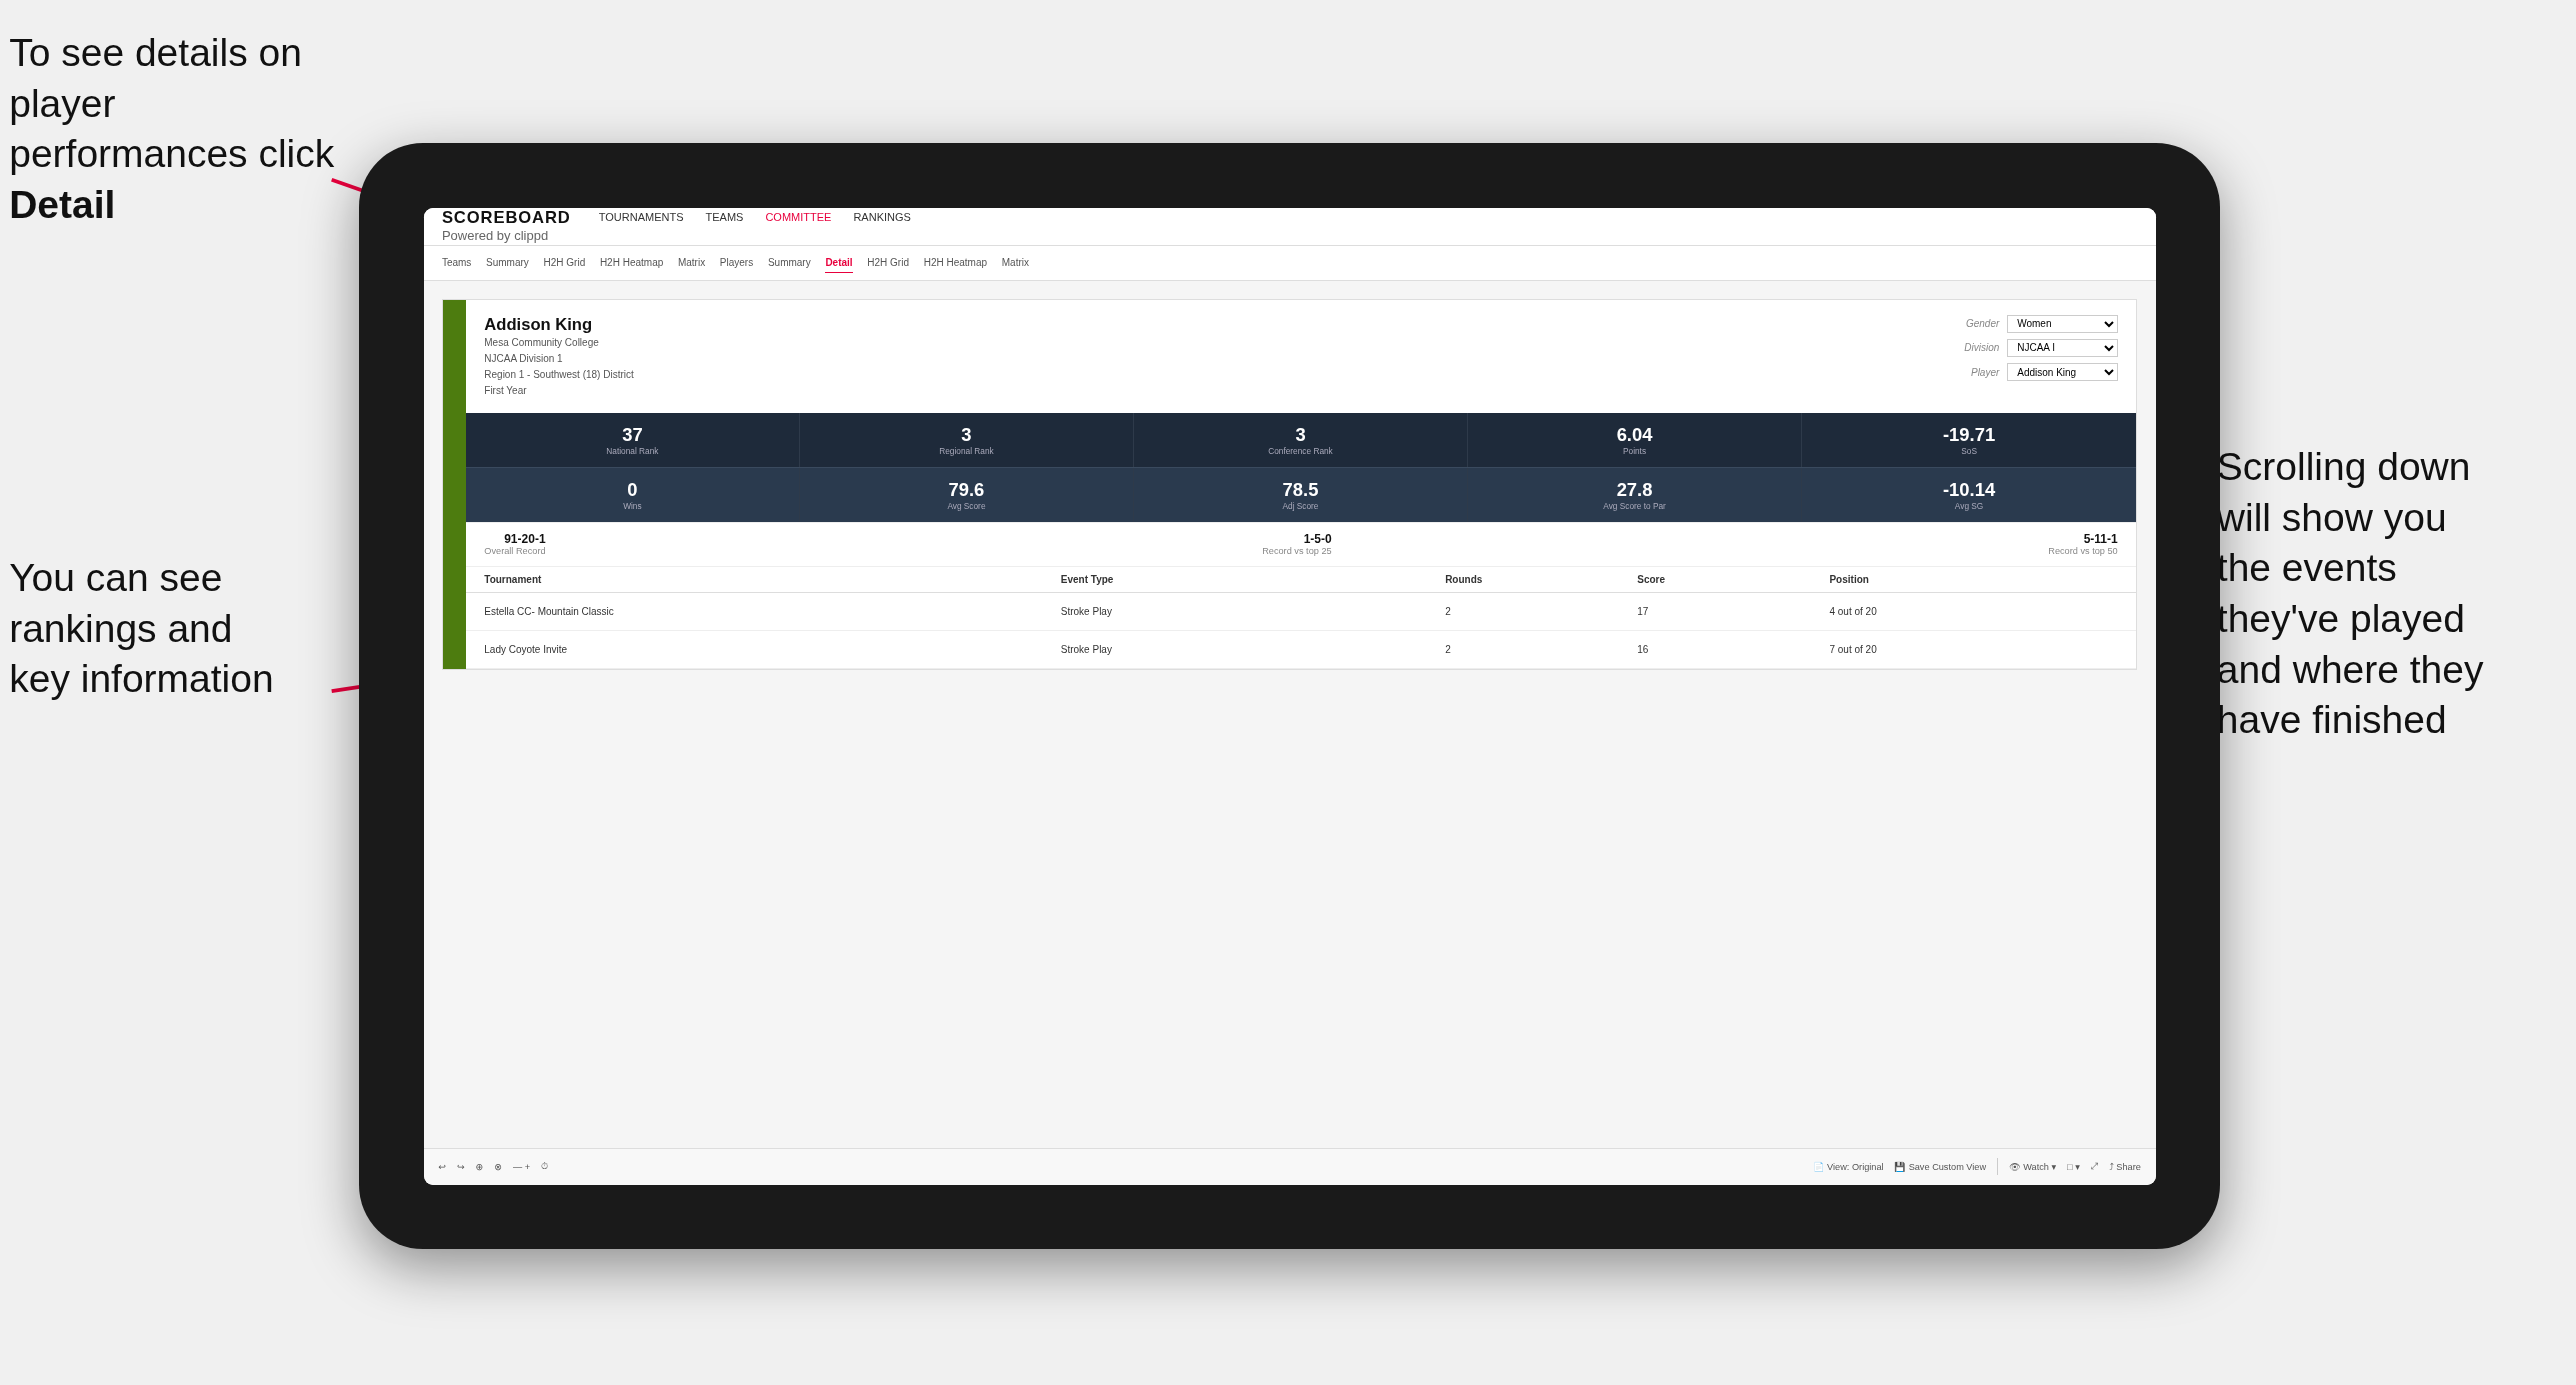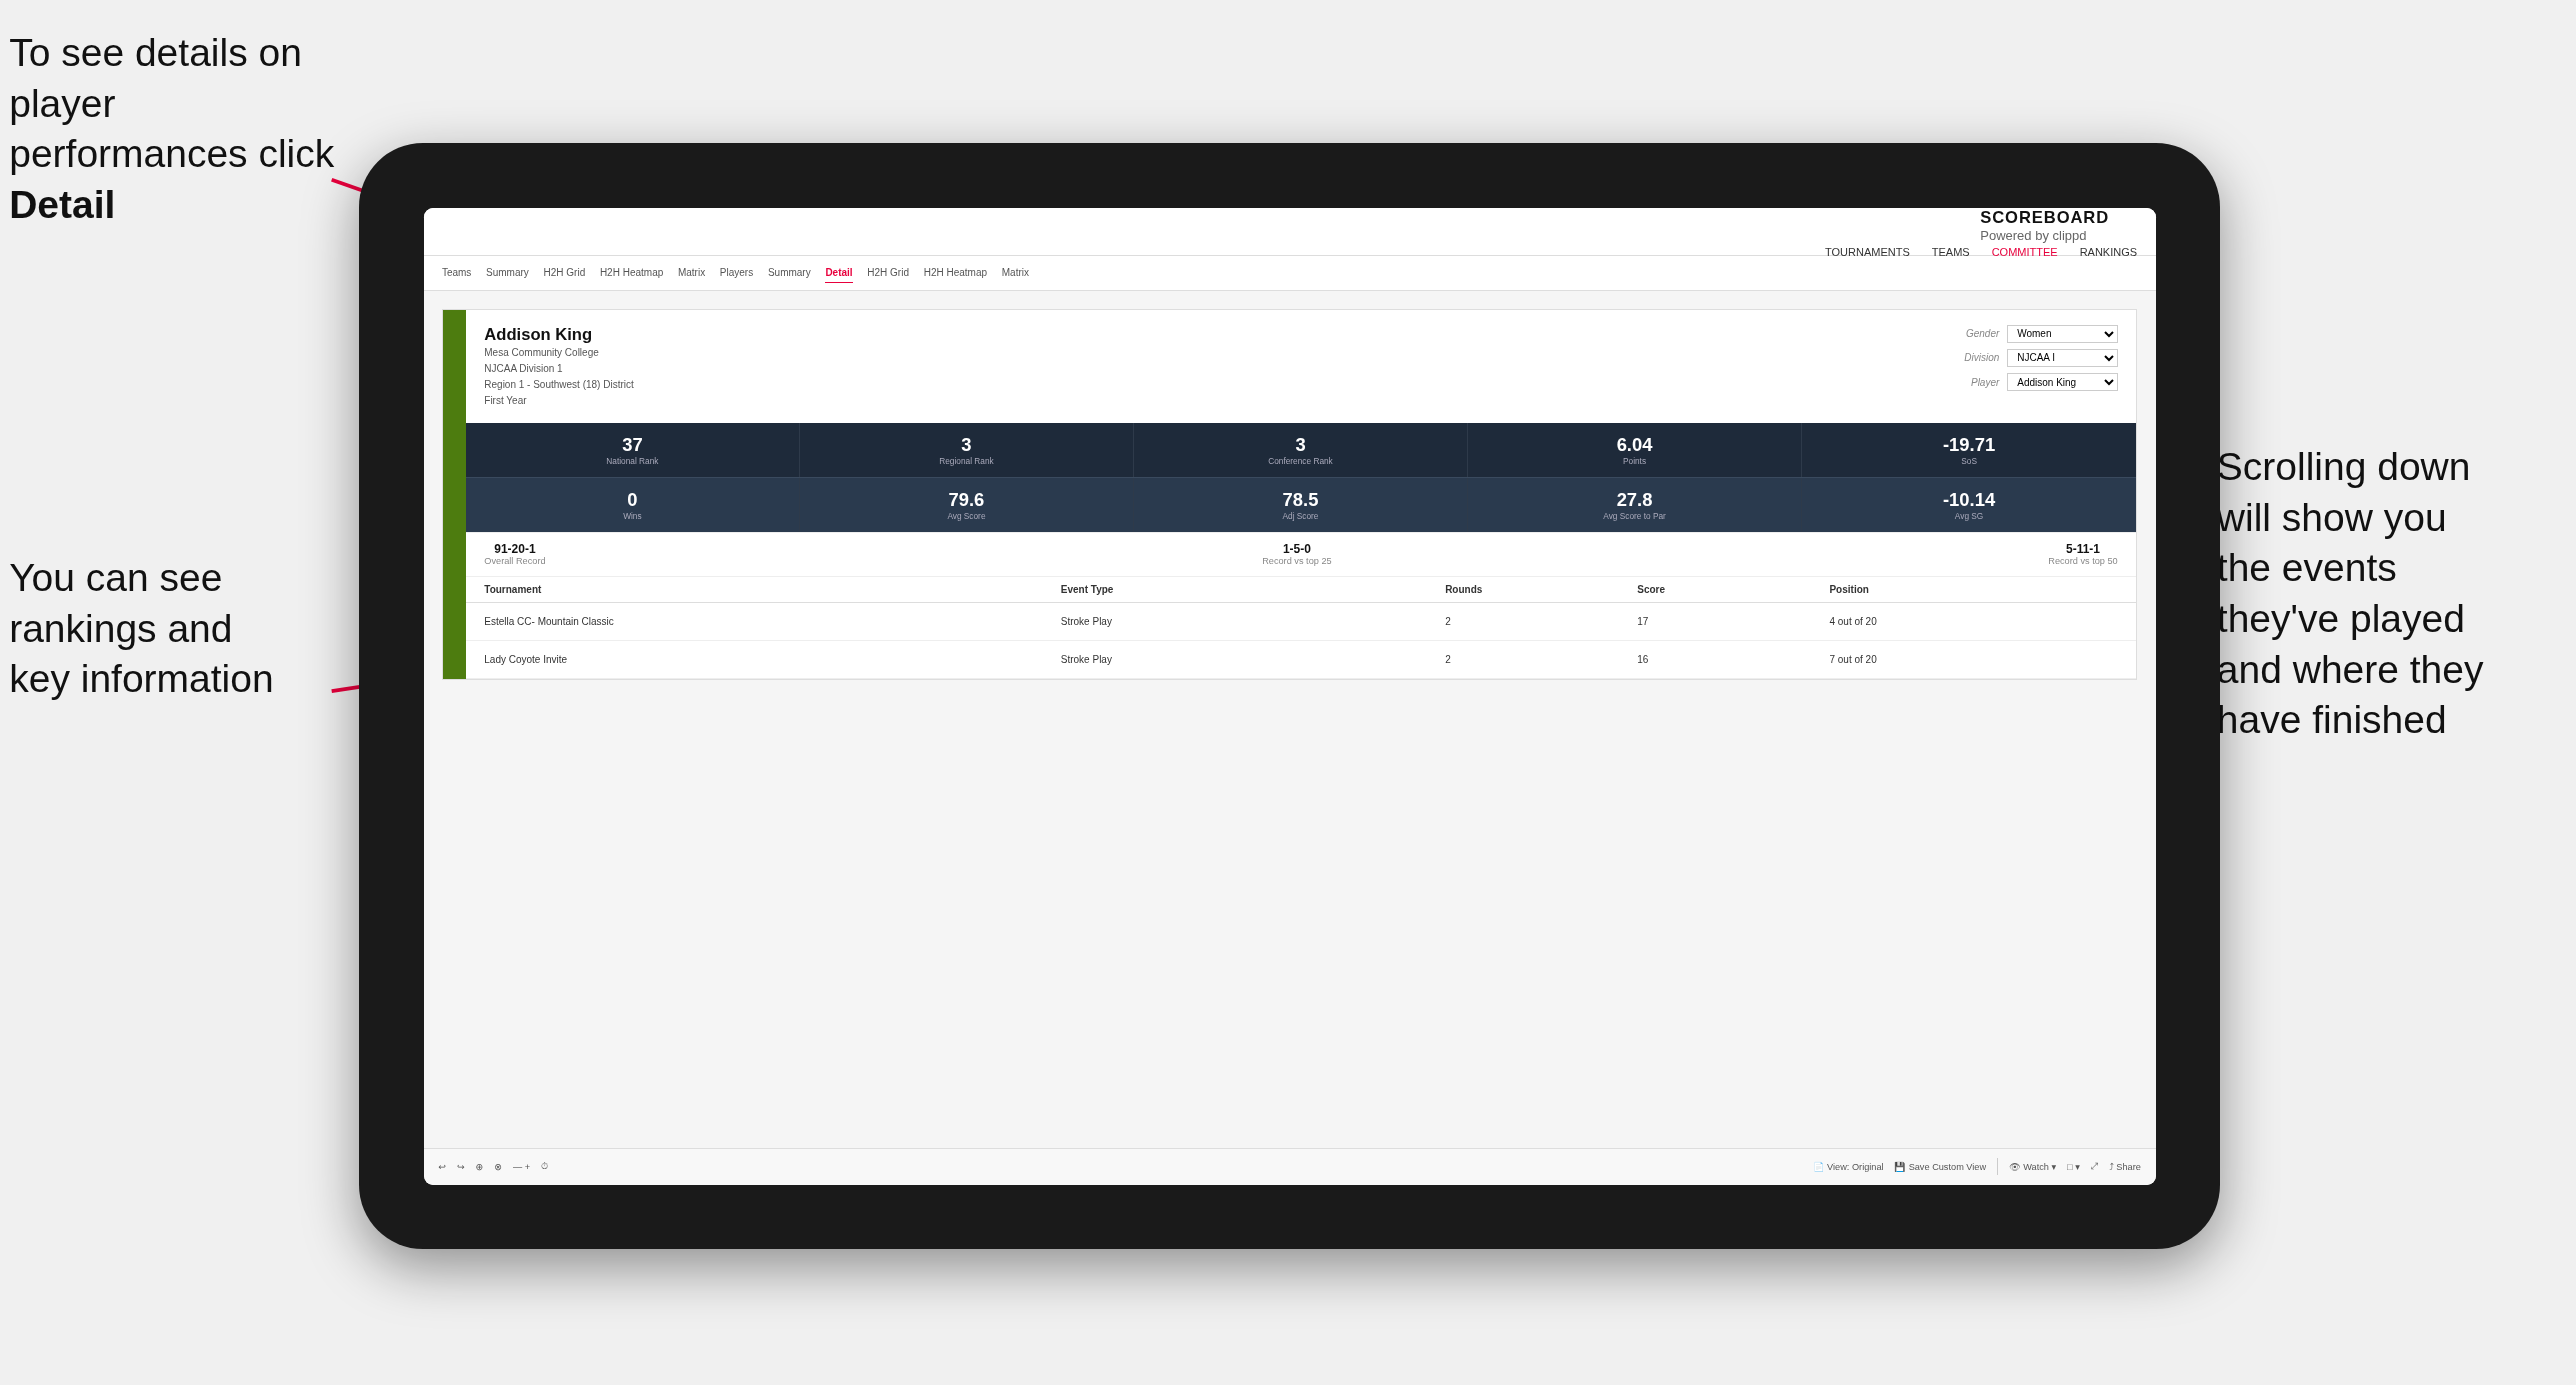--- a/index.html
+++ b/index.html
@@ -64,27 +64,26 @@
       background: #fff;
       border-radius: 9.2px;
       overflow: hidden;
       display: flex;
       flex-direction: column;
     }
 
     
     .nav-bar {
       display: flex;
-      align-items: flex-end;
+      align-items: flex-start;
       padding: 0 18.4px;
-      height: 48px;
+      height: 38px;
       border-bottom: 0.9px solid #ddd;
       background: #fff;
       flex-shrink: 0;
-      flex-direction: column;
     }
     .logo-area {
       display: flex;
       flex-direction: column;
       margin-right: 28px;
     }
     .logo-text {
       font-size: 16.6px;
       font-weight: 900;
       letter-spacing: 0.9px;
@@ -227,21 +226,21 @@
     
     .records-row {
       display: flex;
       justify-content: space-between;
       padding: 9.2px 18.4px;
       background: #fff;
       border-top: 0.9px solid #eee;
       font-size: 10px;
     }
     .record-item {
-      text-align: center;
+      text-align: right;
     }
     .record-value {
       font-size: 12px;
       font-weight: bold;
       color: #111;
     }
     .record-label {
       font-size: 9.2px;
       color: #888;
     }

